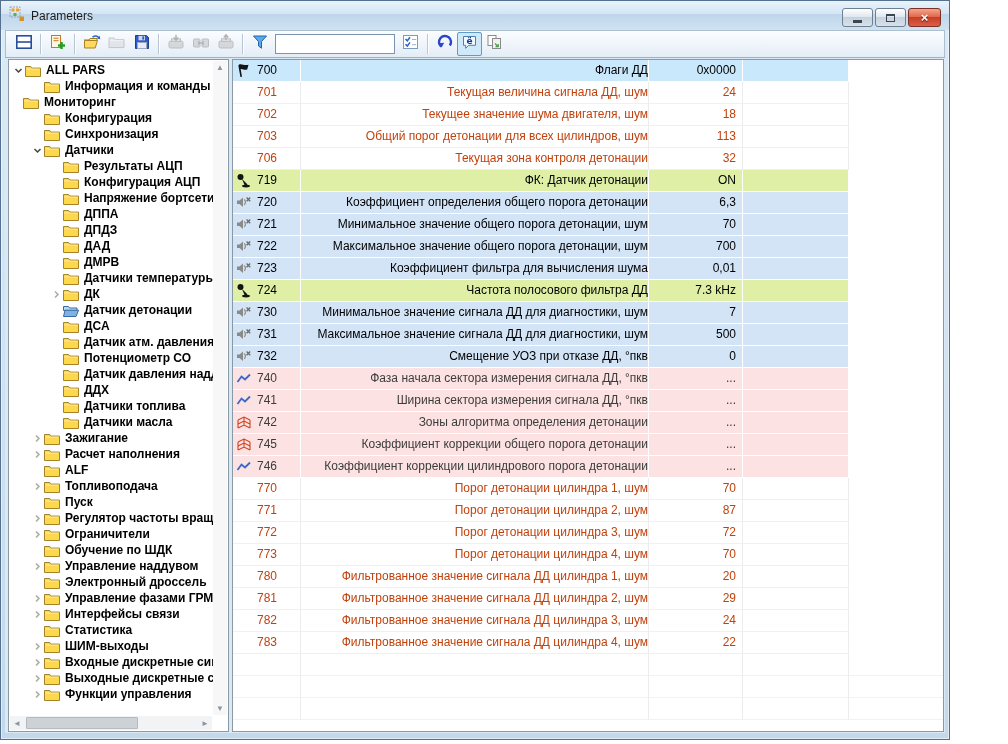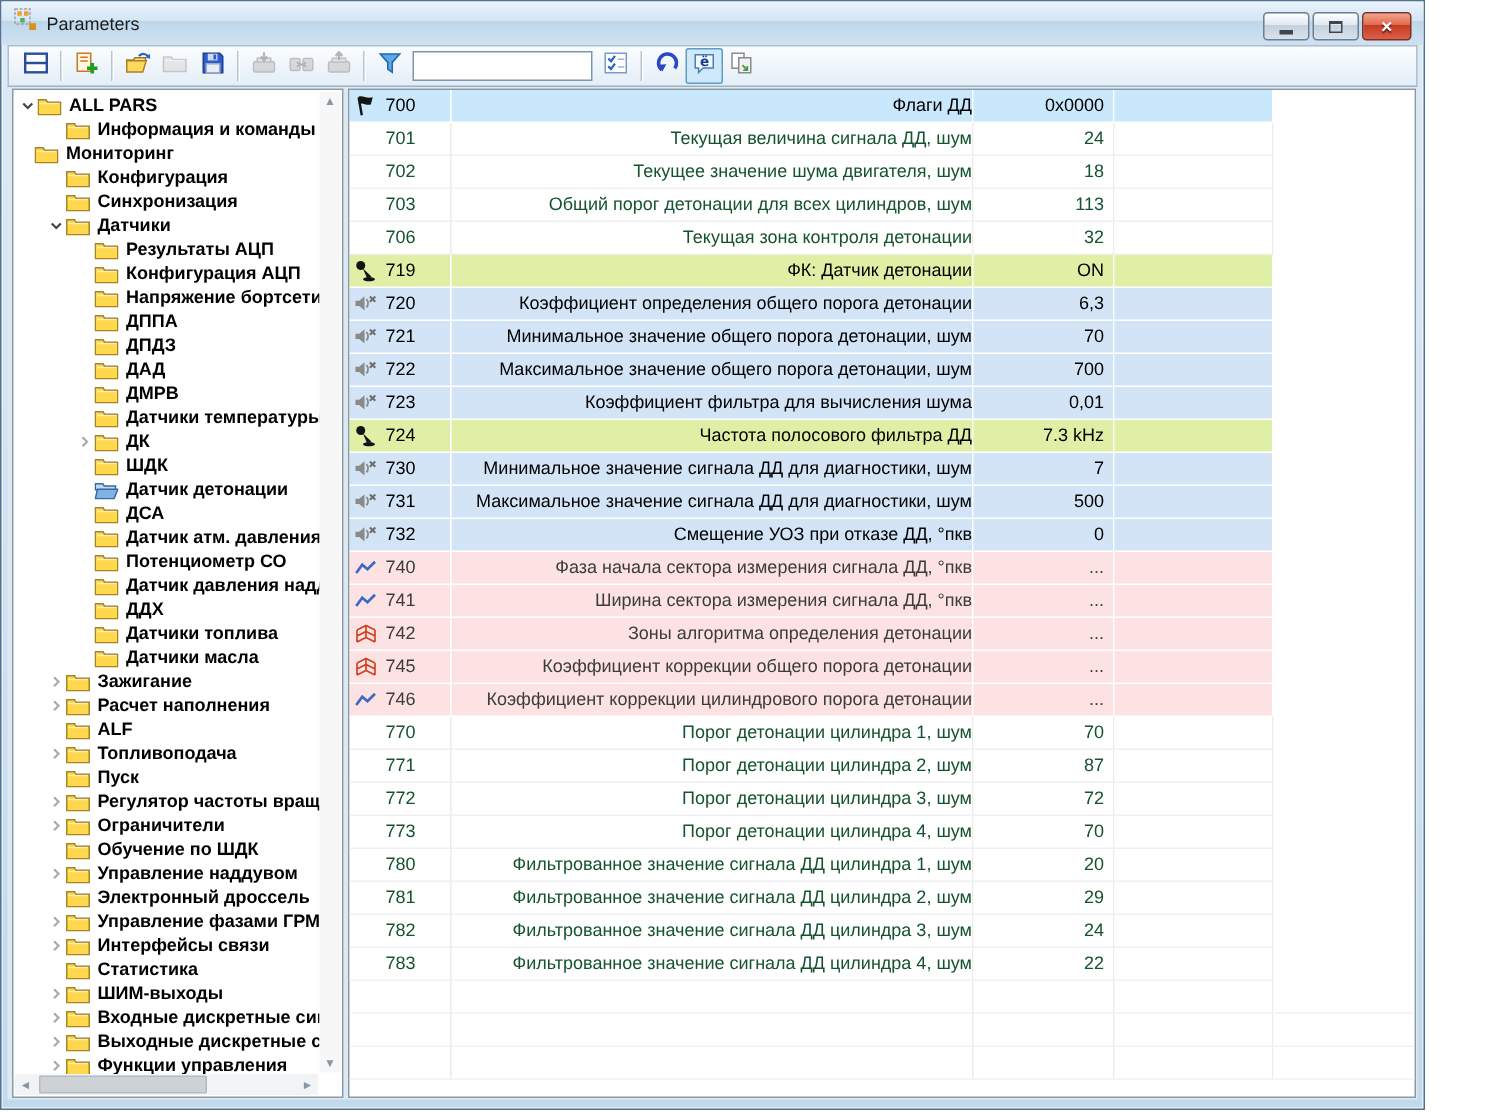--- a/index.html
+++ b/index.html
@@ -66,21 +66,21 @@
   .hc.fill{flex:1;border-right:none;}
   .trow{display:flex;height:22px;}
   .trow .c{font-size:12px;line-height:21px;border-right:1px solid #ececec;border-bottom:1px solid #f0f0f0;
     overflow:hidden;white-space:nowrap;}
   .c.num{width:68px;position:relative;padding-left:24px;}
   .c.name{width:348px;padding-left:6px;text-align:right;}
   .c.val{width:94px;text-align:right;padding-right:6px;}
   .c.file{width:106px;}
   .c.fill{flex:1;border-right:none;border-bottom:none;background:#fff;}
   .rowicon{position:absolute;left:3px;top:3px;width:16px;height:15px;}
-  .trow.readonly .c{color:#14532d;background:#ffffff;}
+  .trow.readonly .c{color:#c2410c;background:#ffffff;}
   .trow.selected .c{background:#cae8fc;border-right-color:#ffffff;border-bottom-color:#ffffff;color:#000;}
   .trow.editable .c{background:#d2e4f6;border-right-color:#ffffff;border-bottom-color:#ffffff;color:#000;}
   .trow.function .c{background:#dff0a6;border-right-color:#ffffff;border-bottom-color:#ffffff;color:#000;}
   .trow.map .c{background:#fce2e2;border-right-color:#ffffff;border-bottom-color:#ffffff;color:#3c3c3c;}
   .trow.selected .c.fill,.trow.editable .c.fill,.trow.function .c.fill,.trow.map .c.fill{background:#fff;}
   .trow.empty .c{border-bottom:1px solid #f2f2f2;}
 </style>
 </head>
 <body>
 
@@ -369,30 +369,20 @@
                 <path d="M0.5 2.5 h5.2 l1 1.6 h8.8 v8.4 h-15 z" fill="#FED84C" stroke="#A58326"></path>
                 <path d="M1.5 5 h13" stroke="#ffffff" opacity="0.55" fill="none"></path>
               </svg>
             </span>
             <span class="tlabel">ДК</span>
           </div>
           <div class="titem" style="padding-left: 40px;">
             <span class="chev"></span>
             <span class="ficon">
               <svg width="16" height="13" viewBox="0 0 16 13">
-                <path d="M0.5 2.5 h5.2 l1 1.6 h8.8 v8.4 h-15 z" fill="#FED84C" stroke="#A58326"></path>
-                <path d="M1.5 5 h13" stroke="#ffffff" opacity="0.55" fill="none"></path>
-              </svg>
-            </span>
-            <span class="tlabel">ШДК</span>
-          </div>
-          <div class="titem" style="padding-left: 40px;">
-            <span class="chev"></span>
-            <span class="ficon">
-              <svg width="16" height="13" viewBox="0 0 16 13">
                 <path d="M0.5 2.5 h5 l1 1.5 h7.5 v2.5 h-13.5 z" fill="#BDD9F2" stroke="#39699E"></path>
                 <path d="M2 6.2 h13.6 l-2.6 6.3 h-12.5 z" fill="#7FB2E5" stroke="#39699E"></path>
               </svg>
             </span>
             <span class="tlabel">Датчик детонации</span>
           </div>
           <div class="titem" style="padding-left: 40px;">
             <span class="chev"></span>
             <span class="ficon">
               <svg width="16" height="13" viewBox="0 0 16 13">

